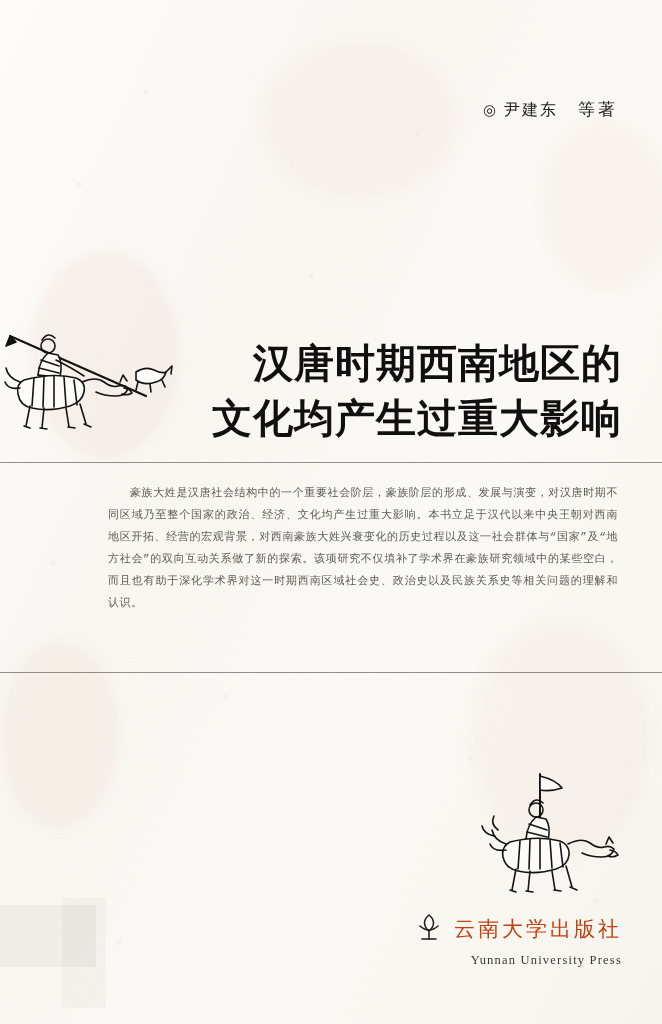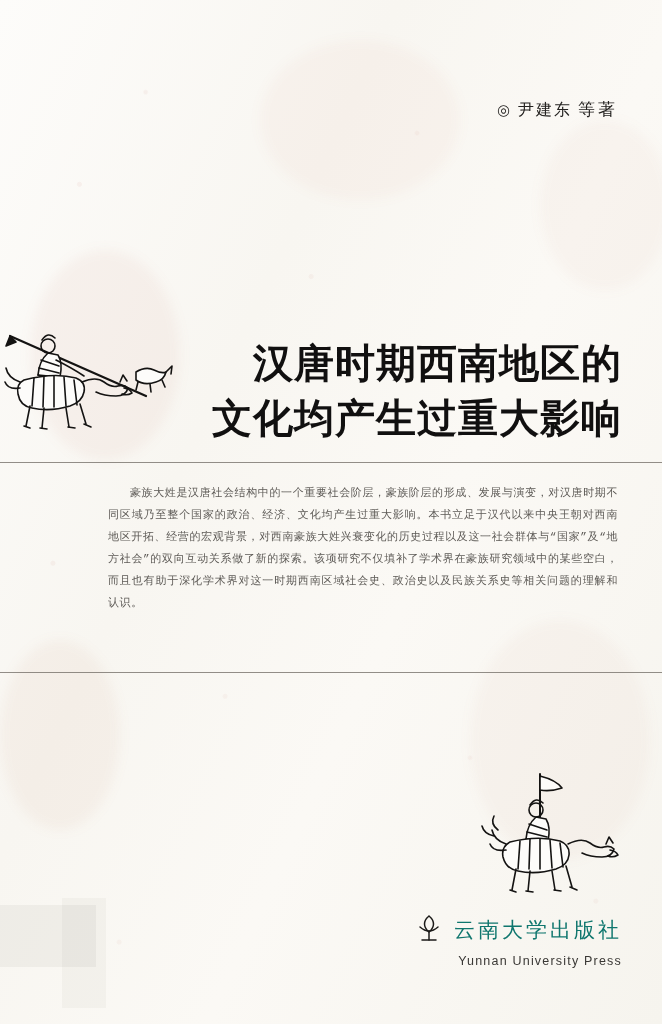--- a/index.html
+++ b/index.html
@@ -68,21 +68,21 @@
     display: flex;
     align-items: baseline;
     gap: 6px;
     color: #23211f;
     font-size: 17px;
     letter-spacing: 2px;
     font-family: "DejaVu Sans", "Liberation Sans", sans-serif;
   }
   .author-mark { font-size: 15px; }
   .author-name { font-size: 16px; }
-  .author-role { font-size: 17px; letter-spacing: 3px; }
+  .author-role { font-size: 17px; margin-left: 14px; letter-spacing: 3px; }
 
   
   .title-wrap {
     position: absolute;
     left: 0;
     right: 40px;
     top: 336px;
     text-align: right;
     padding-left: 20px;
   }
@@ -132,29 +132,29 @@
   }
   .pub-row {
     display: flex;
     align-items: center;
     justify-content: flex-end;
     gap: 10px;
   }
   .pub-cn {
     font-size: 21px;
     letter-spacing: 3px;
-    color: #0f766e;
+    color: #c2410c;
     font-family: "DejaVu Sans", "Liberation Sans", sans-serif;
   }
   .pub-en {
     margin-top: 7px;
     font-size: 12.5px;
     letter-spacing: 1.2px;
     color: #3a3835;
-    font-family: Liberation Sans, sans-serif;
+    font-family: Liberation Serif, serif;
   }
   .pub-logo { display: block; }
 
   
   .rider-left { position: absolute; left: 4px; top: 318px; }
   .rider-right { position: absolute; left: 480px; top: 770px; }
   .rider svg { display: block; }
 </style>
 </head>
 <body>

